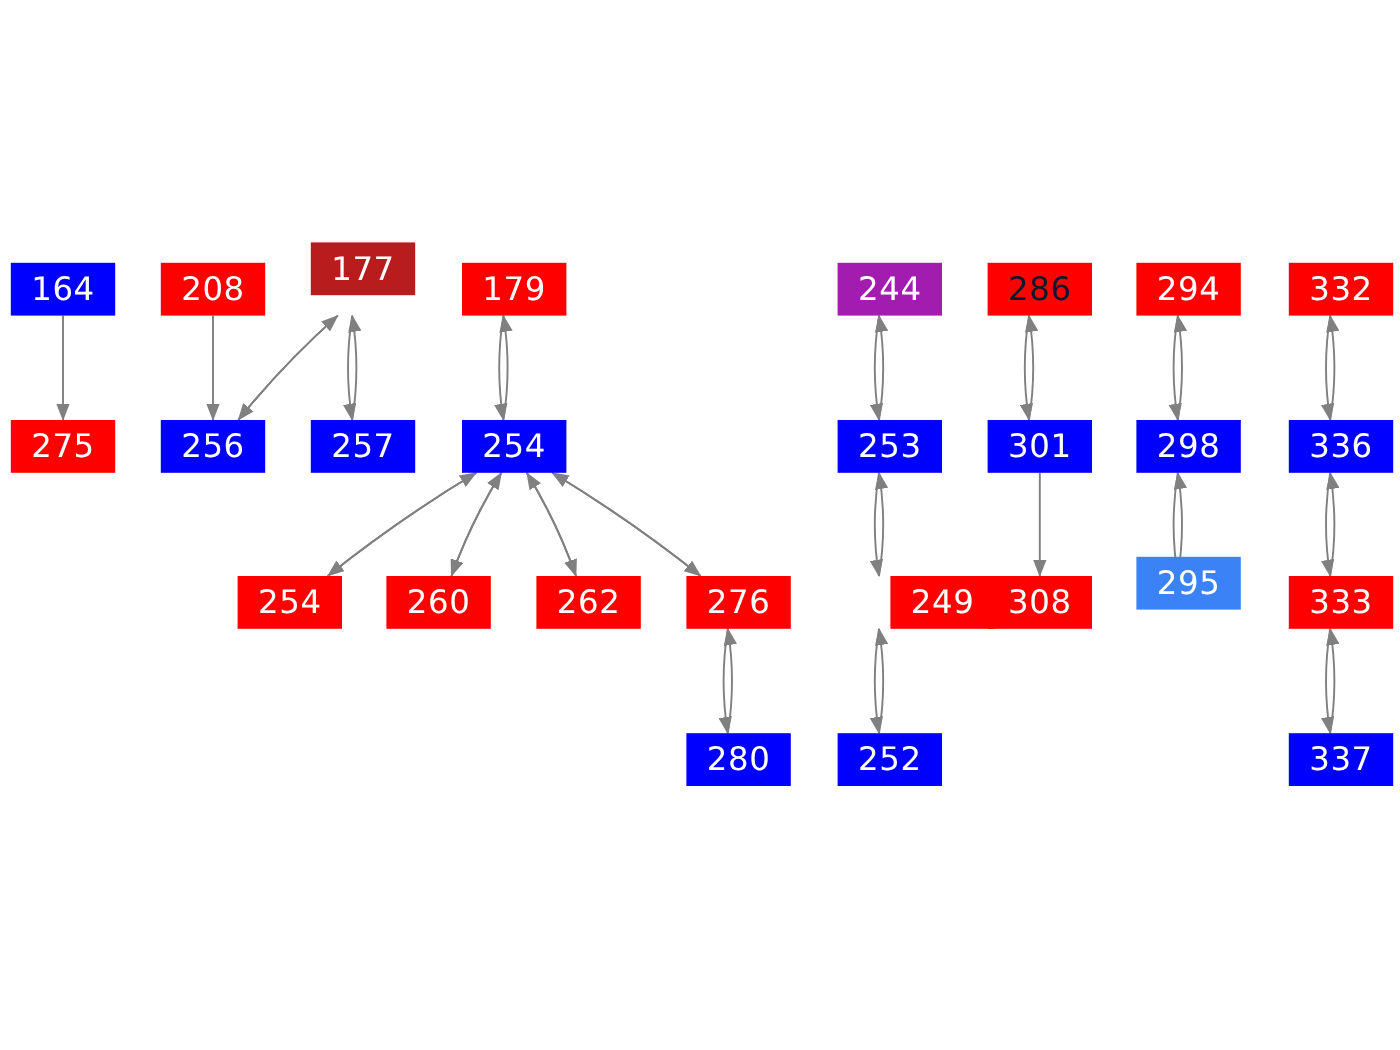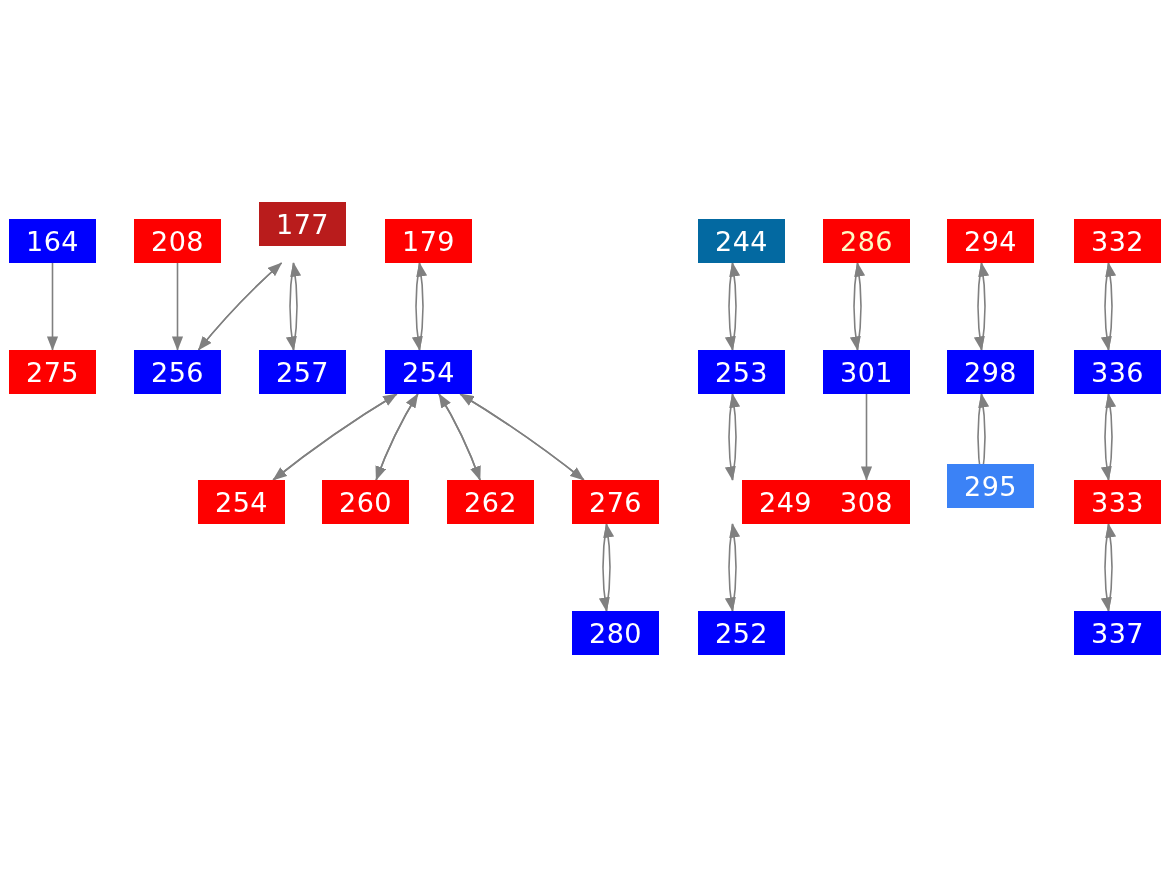--- a/index.html
+++ b/index.html
@@ -99,25 +99,25 @@
       </div>
       <div class="node" style="left: 134px; top: 219px; width: 87px; height: 44px; background: rgb(254, 0, 0);">
         <span class="node-label" style="color: rgb(255, 255, 255);">208</span>
       </div>
       <div class="node" style="left: 259px; top: 202px; width: 87px; height: 44px; background: #b91c1c;">
         <span class="node-label" style="color: rgb(255, 255, 255);">177</span>
       </div>
       <div class="node" style="left: 385px; top: 219px; width: 87px; height: 44px; background: rgb(254, 0, 0);">
         <span class="node-label" style="color: rgb(255, 255, 255);">179</span>
       </div>
-      <div class="node" style="left: 698px; top: 219px; width: 87px; height: 44px; background: #0369a1;">
+      <div class="node" style="left: 698px; top: 219px; width: 87px; height: 44px; background: #a21caf;">
         <span class="node-label" style="color: rgb(255, 255, 255);">244</span>
       </div>
       <div class="node" style="left: 823px; top: 219px; width: 87px; height: 44px; background: rgb(254, 0, 0);">
-        <span class="node-label" style="color: #fef9c3;">286</span>
+        <span class="node-label" style="color: #0f172a;">286</span>
       </div>
       <div class="node" style="left: 947px; top: 219px; width: 87px; height: 44px; background: rgb(254, 0, 0);">
         <span class="node-label" style="color: rgb(255, 255, 255);">294</span>
       </div>
       <div class="node" style="left: 1074px; top: 219px; width: 87px; height: 44px; background: rgb(254, 0, 0);">
         <span class="node-label" style="color: rgb(255, 255, 255);">332</span>
       </div>
       <div class="node" style="left: 9px; top: 350px; width: 87px; height: 44px; background: rgb(254, 0, 0);">
         <span class="node-label" style="color: rgb(255, 255, 255);">275</span>
       </div>

